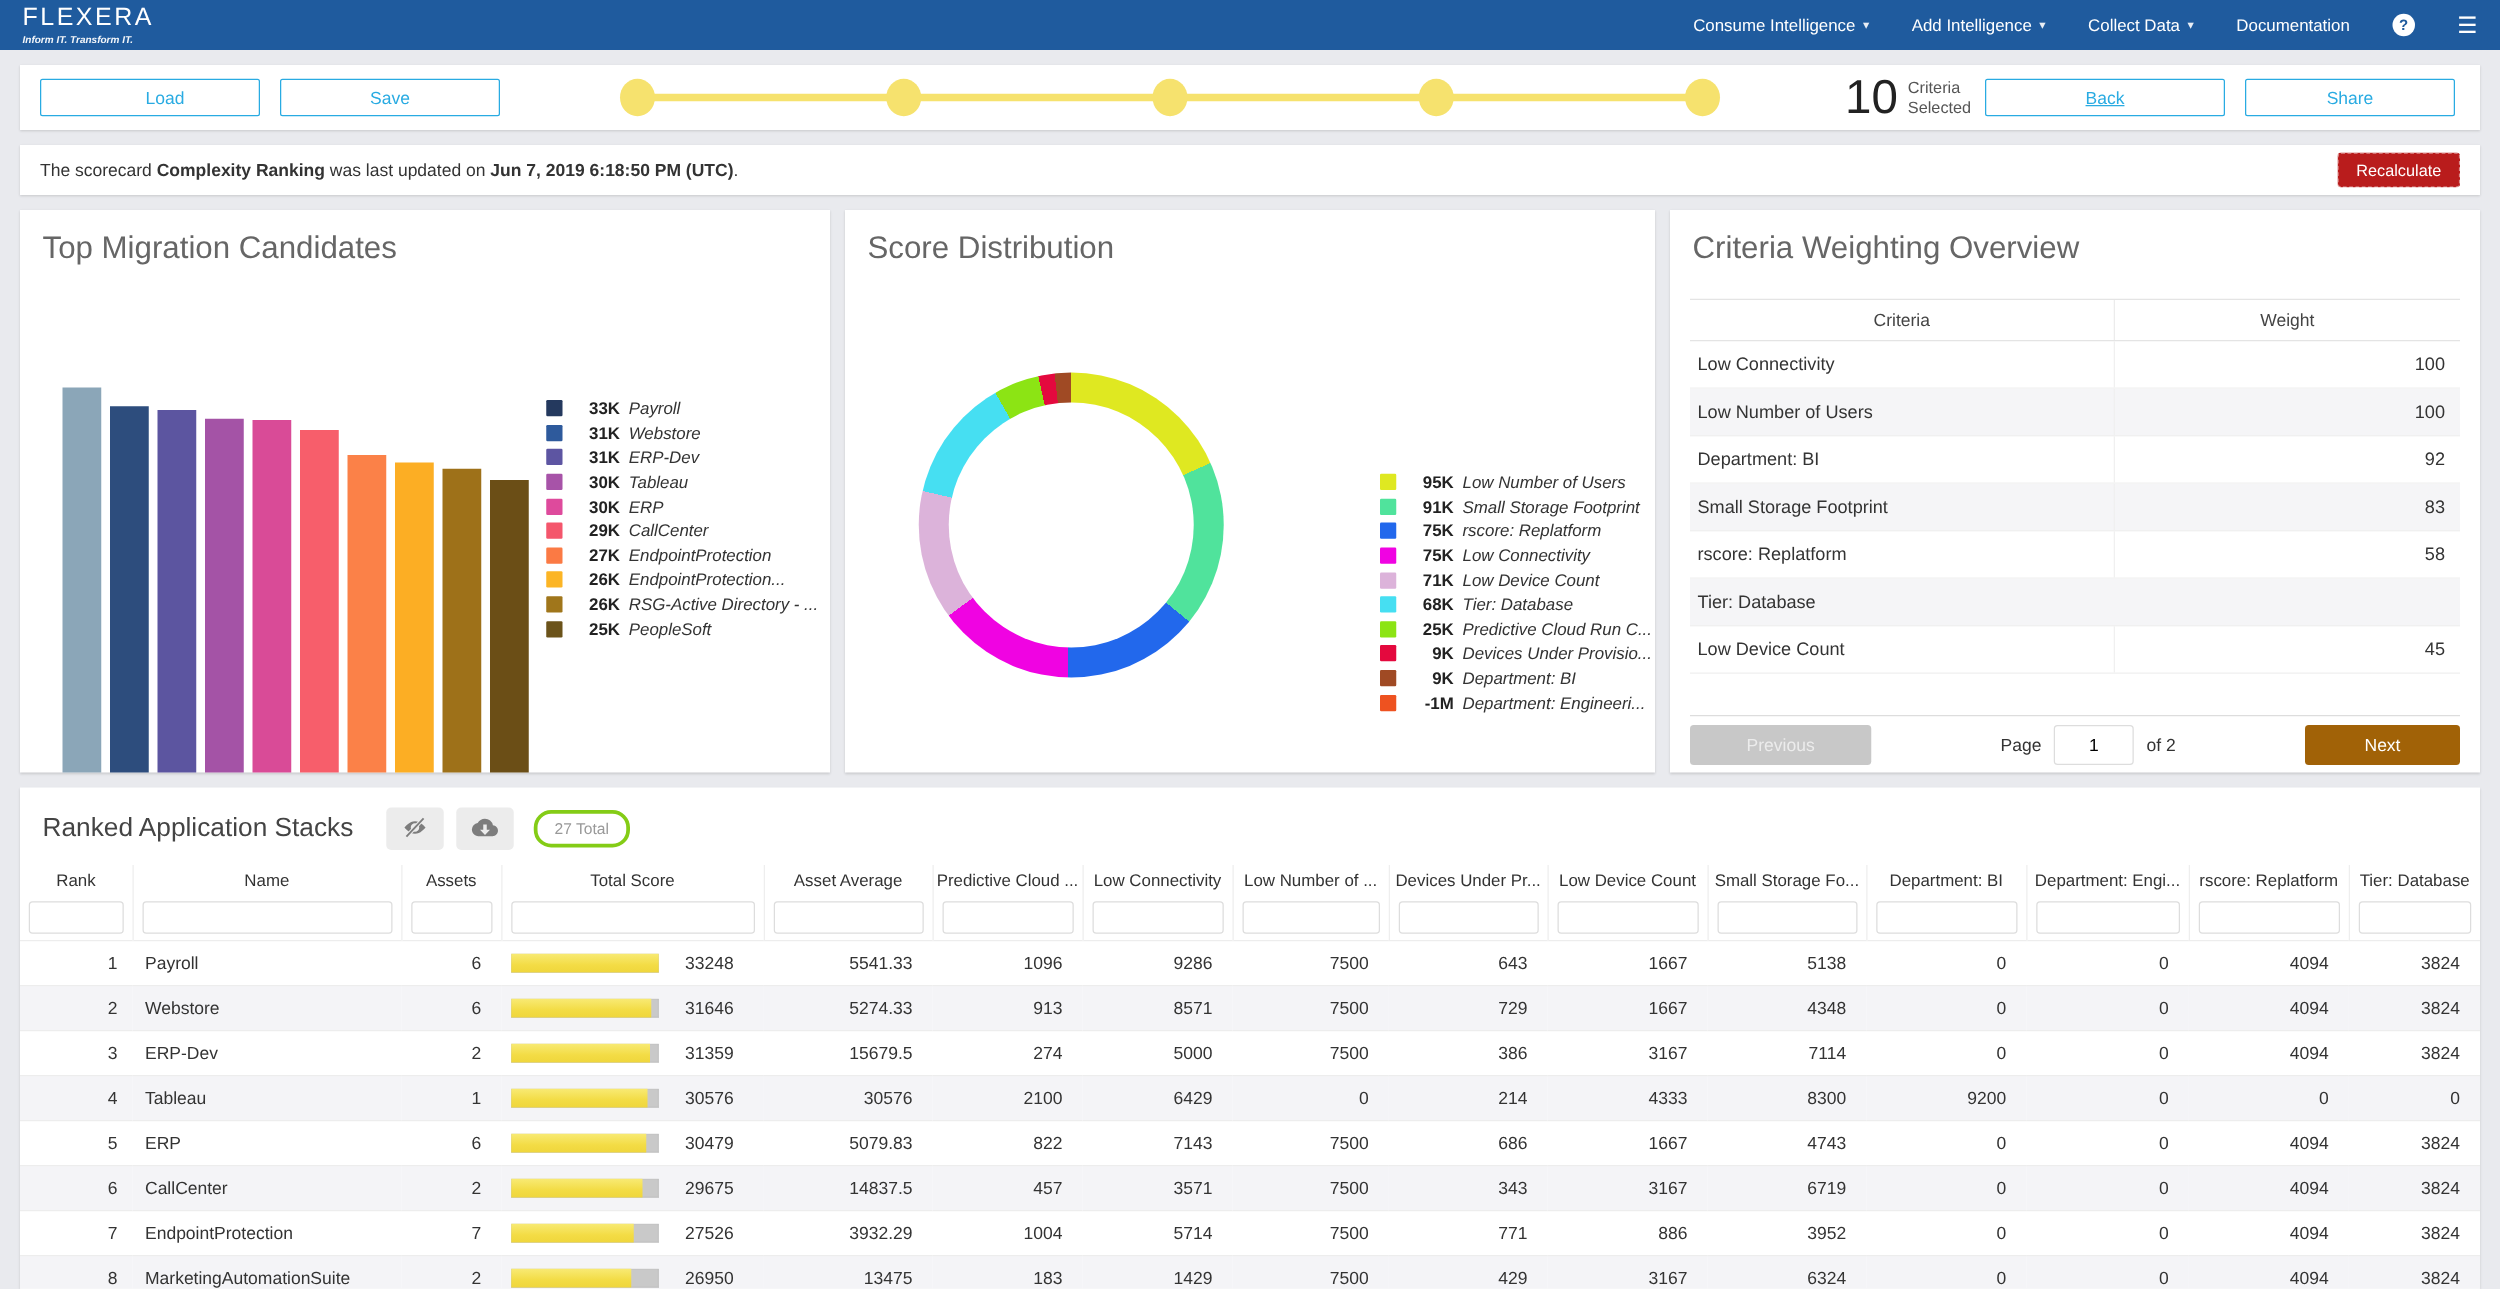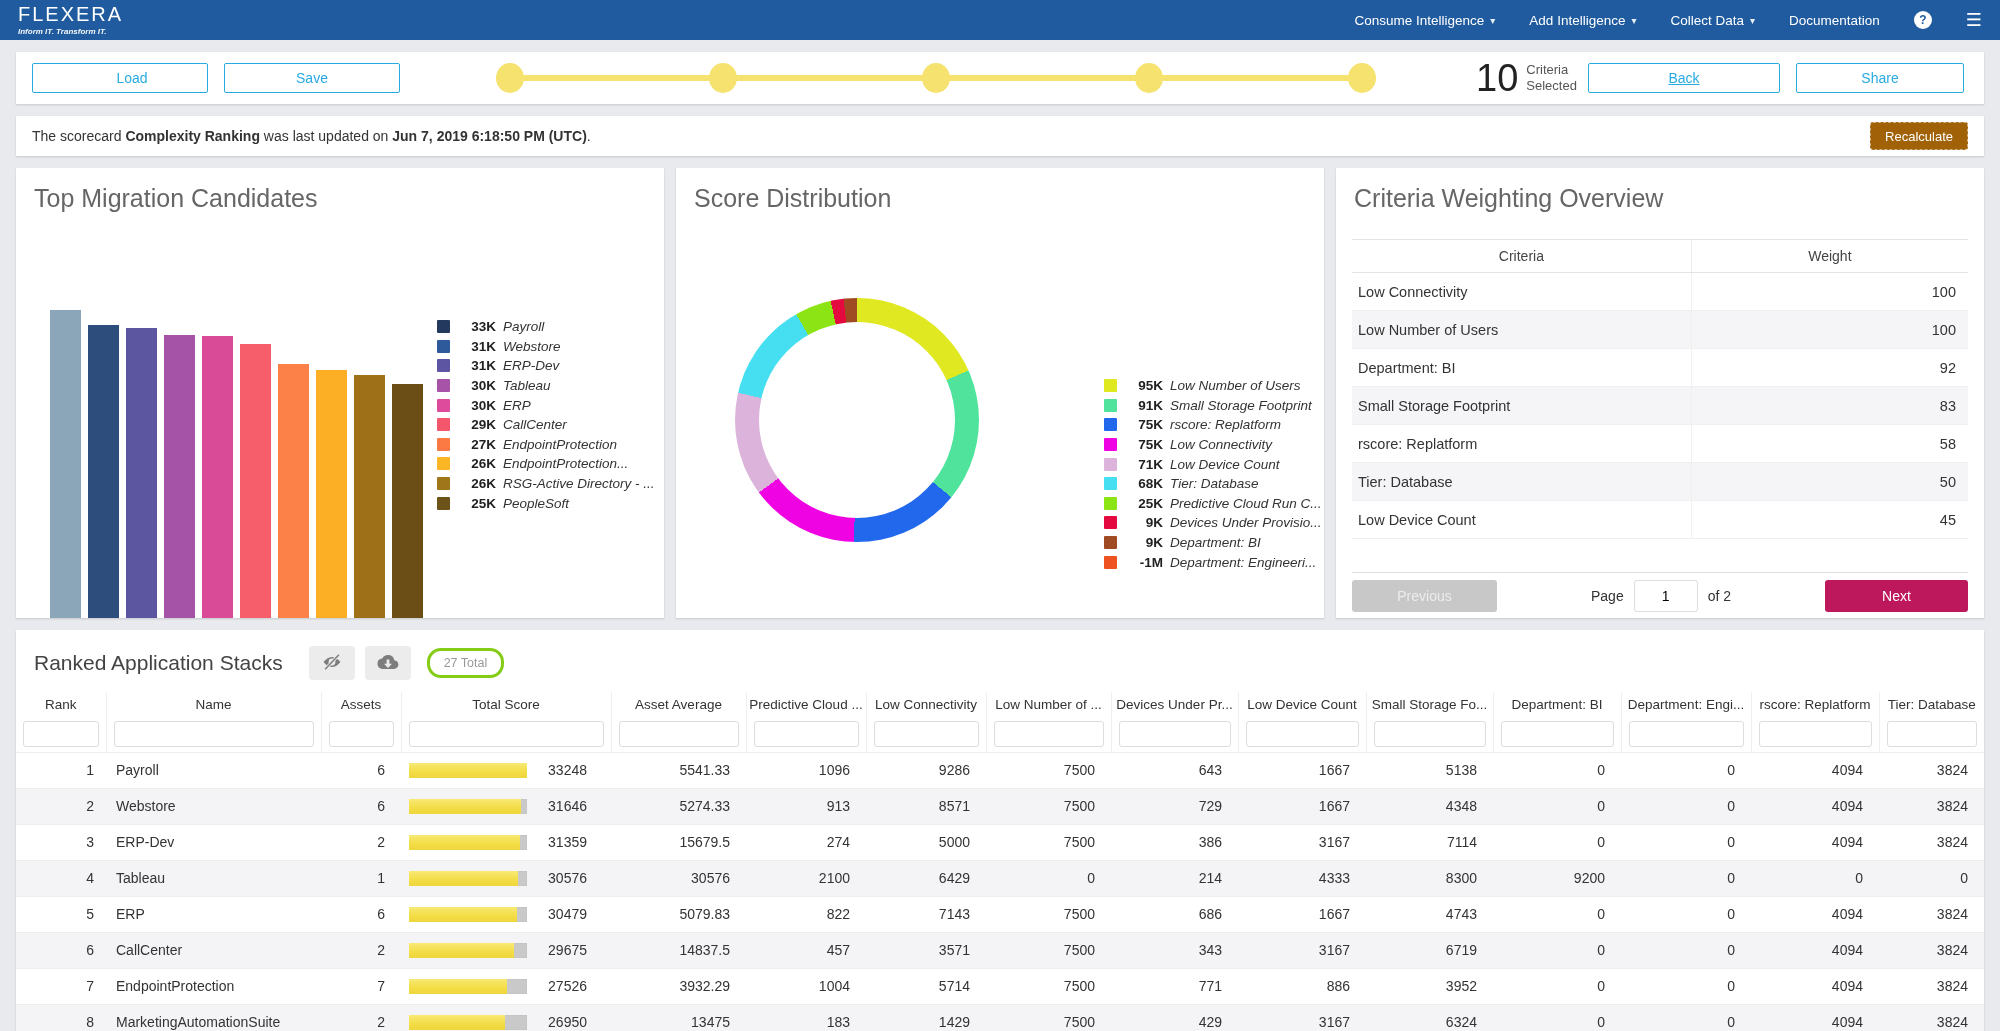--- a/index.html
+++ b/index.html
@@ -30,21 +30,21 @@
   .dot { width:28px; height:30px; border-radius:50%; background:#f6e26e; }
   .criteria { display:flex; align-items:center; margin-left:100px; }
   .criteria-num { font-size:38px; color:#222; font-weight:400; line-height:1; }
   .criteria-txt { margin-left:8px; font-size:13px; color:#555; line-height:1.2; }
   .btn-back { margin-left:auto; width:192px;text-decoration:underline; }
   .btn-share { margin-left:16px; margin-right:20px; width:168px; }
 
   
   .statusbar { height:40px; display:flex; align-items:center; padding:0 16px; font-size:14px; color:#333; }
   .statusbar b { font-weight:bold; }
-  .btn-recalc { margin-left:auto; height:28px; padding:0 14px; background:#a16207; border:1px dashed rgba(255,255,255,.5); color:#fff; font-size:13px; border-radius:3px; font-family:inherit; cursor:pointer; }
+  .btn-recalc { margin-left:auto; height:28px; padding:0 14px; background:#b91c1c; border:1px dashed rgba(255,255,255,.5); color:#fff; font-size:13px; border-radius:3px; font-family:inherit; cursor:pointer; }
 
   
   .panels { display:flex; gap:12px; margin:12px 16px 0; height:450px; }
   .panel { flex:1; background:#fff; box-shadow:0 1px 2px rgba(0,0,0,.15); position:relative; overflow:hidden; }
   .panel-title { font-size:25px; color:#666; padding:16px 0 0 18px; font-weight:400; }
 
   
   .mig-body { display:flex; }
   .mig-bars { display:flex; align-items:flex-end; gap:7px; height:318px; margin:94px 0 0 34px; }
   .mig-bar { width:31px; }
@@ -62,21 +62,21 @@
 
   
   .w-table { margin:26px 16px 0; }
   .w-head { display:flex; height:34px; align-items:center; border-top:1px solid #e4e4e4; border-bottom:1px solid #e4e4e4; font-size:14px; color:#444; }
   .w-col-c { width:55%; text-align:center; } .w-col-w { width:45%; text-align:center; border-left:1px solid #ececec; height:100%; display:flex; align-items:center; justify-content:center; }
   .w-row { display:flex; height:38px; align-items:center; font-size:14.5px; border-bottom:1px solid #f0f0f0; }
   .w-row:nth-child(even) { background:#f5f5f7; }
   .w-name { width:55%; padding-left:6px; } .w-val { width:45%; text-align:right; padding-right:12px; border-left:1px solid #f0f0f0; height:100%; display:flex; align-items:center; justify-content:flex-end; }
   .w-pager { position:absolute; left:16px; right:16px; bottom:6px; border-top:1px solid #ddd; padding-top:7px; display:flex; align-items:center; }
   .btn-prev { width:145px; height:32px; background:#c8c8c8; color:#ececec; border:none; border-radius:3px; font-size:14px; font-family:inherit; }
-  .btn-next { width:143px; height:32px; background:#be185d; color:#fff; border:none; border-radius:3px; font-size:14px; font-family:inherit; cursor:pointer; }
+  .btn-next { width:124px; height:32px; background:#a16207; color:#fff; border:none; border-radius:3px; font-size:14px; font-family:inherit; cursor:pointer; }
   .pager-mid { margin:0 auto; display:flex; align-items:center; gap:10px; font-size:14px; color:#333; }
   .page-input { width:64px; height:32px; border:1px solid #ddd; border-radius:3px; text-align:center; font-size:14px; font-family:inherit; }
 
   
   .ranked { margin:12px 16px 0; background:#fff; box-shadow:0 1px 2px rgba(0,0,0,.15); height:480px; }
   .ranked-head { display:flex; align-items:center; padding:16px 18px 12px; }
   .ranked-title { font-size:21px; color:#444; font-weight:400; }
   .icon-btn { width:46px; height:34px; background:#ececec; border:none; border-radius:4px; margin-left:10px; display:flex; align-items:center; justify-content:center; cursor:pointer; }
   .icon-btn:first-of-type { margin-left:26px; }
   .total-pill { margin-left:16px; border:3px solid #84cc16; border-radius:14px; padding:5px 14px; font-size:12.5px; color:#999; }
@@ -312,21 +312,20 @@
           <div class="w-row">
             <div class="w-name">Small Storage Footprint</div>
             <div class="w-val">83</div>
           </div>
           <div class="w-row">
             <div class="w-name">rscore: Replatform</div>
             <div class="w-val">58</div>
           </div>
           <div class="w-row">
             <div class="w-name">Tier: Database</div>
-            <div class="w-val">50</div>
           </div>
           <div class="w-row">
             <div class="w-name">Low Device Count</div>
             <div class="w-val">45</div>
           </div>
         </div>
     </div>
     <div class="w-pager">
       <button class="btn-prev">Previous</button>
       <div class="pager-mid">

